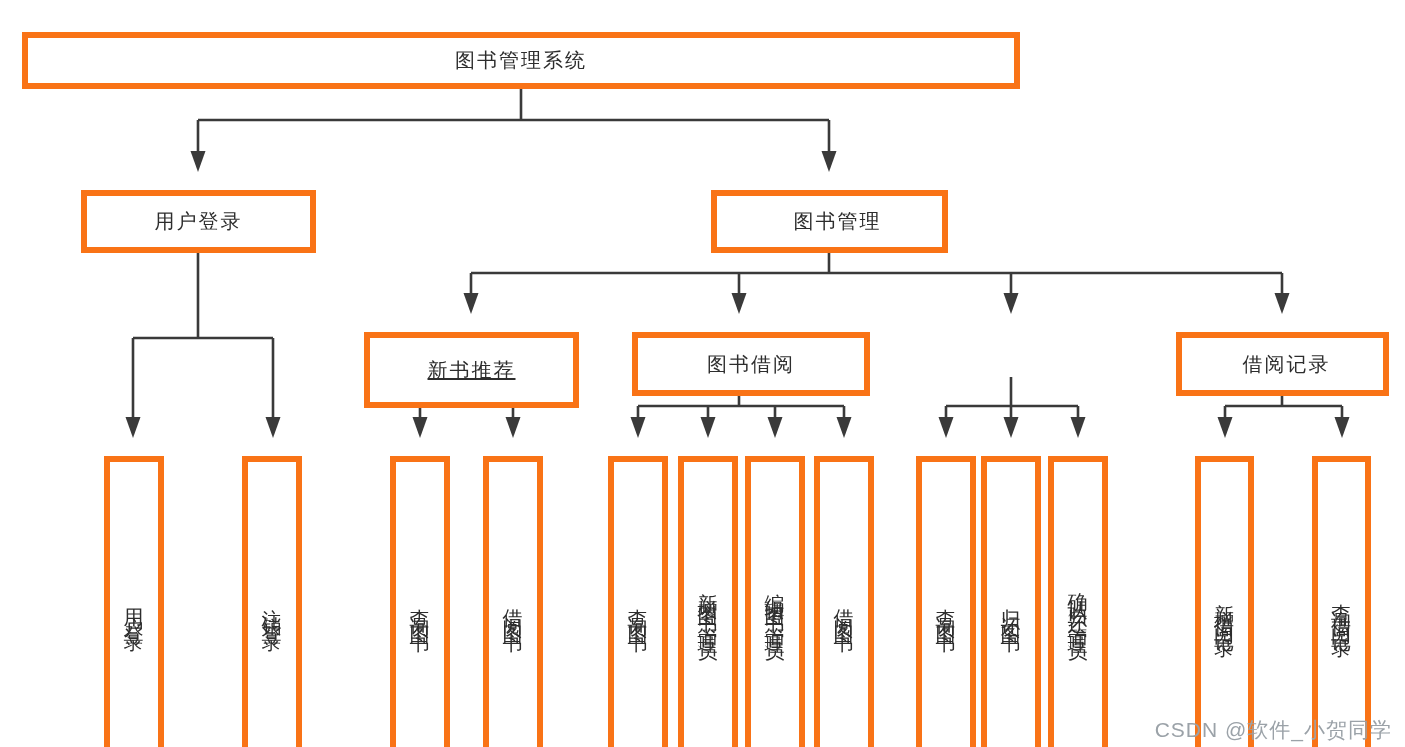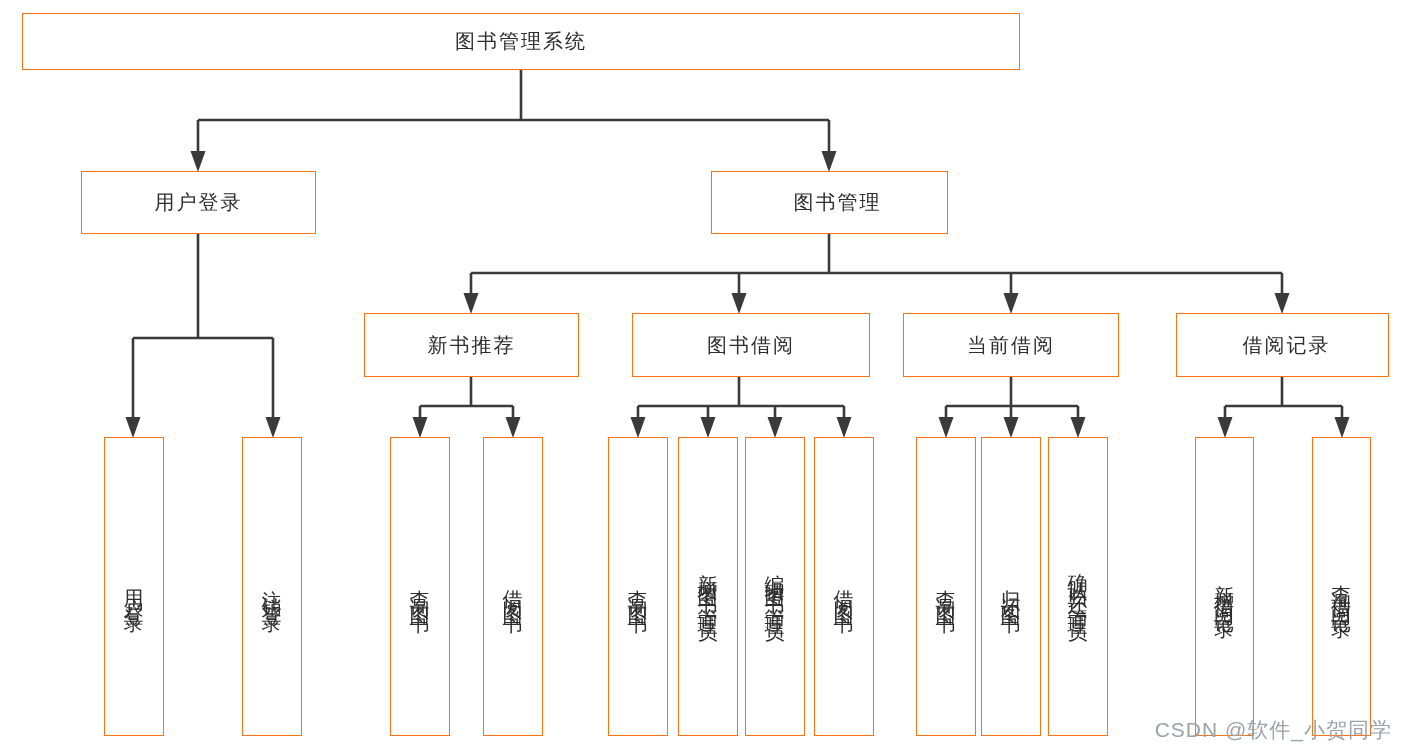--- a/index.html
+++ b/index.html
@@ -18,26 +18,27 @@
   svg.connectors {
     position: absolute;
     left: 0;
     top: 0;
     width: 1405px;
     height: 747px;
   }
   .node {
     position: absolute;
     box-sizing: border-box;
-    border: 1px solid #f97316;
+    border: 6px solid #f97316;
     background: #ffffff;
     display: flex;
     align-items: center;
     justify-content: center;
     color: #2d2d2d;
+    margin-top: 19px;
   }
   .node.h {
     font-size: 20px;
     letter-spacing: 2px;
     white-space: nowrap;
   }
   .node.v {
     writing-mode: vertical-rl;
     text-orientation: mixed;
     font-size: 20px;
@@ -95,23 +96,22 @@
       <polygon points="1217.5,417 1232.5,417 1225,438"></polygon>
       <polygon points="1334.5,417 1349.5,417 1342,438"></polygon>
     </g>
   </svg>
 
   <div class="node h" style="left:22px; top:13px; width:998px; height:57px;">图书管理系统</div>
 
   <div class="node h" style="left:81px; top:171px; width:235px; height:63px;">用户登录</div>
   <div class="node h" style="left:711px; top:171px; width:237px; height:63px;padding-left:16px;">图书管理</div>
 
-  <div class="node h" style="left:364px; top:313px; width:215px; height:64px;">新书推荐</div>
+  <div class="node h" style="left:364px; top:313px; width:215px; height:76px;text-decoration:underline;">新书推荐</div>
   <div class="node h" style="left:632px; top:313px; width:238px; height:64px;">图书借阅</div>
-  <div class="node h" style="left:903px; top:313px; width:216px; height:64px;">当前借阅</div>
   <div class="node h" style="left:1176px; top:313px; width:213px; height:64px;padding-left:8px;">借阅记录</div>
 
   <div class="node v" style="left:104px; top:437px; width:60px; height:299px;">用户登录</div>
   <div class="node v" style="left:242px; top:437px; width:60px; height:299px;">注销登录</div>
 
   <div class="node v" style="left:390px; top:437px; width:60px; height:299px;">查询图书</div>
   <div class="node v" style="left:483px; top:437px; width:60px; height:299px;">借阅图书</div>
 
   <div class="node v" style="left:608px; top:437px; width:60px; height:299px;">查询图书</div>
   <div class="node v long" style="left:678px; top:437px; width:60px; height:299px;">新增图书（管理员）</div>

